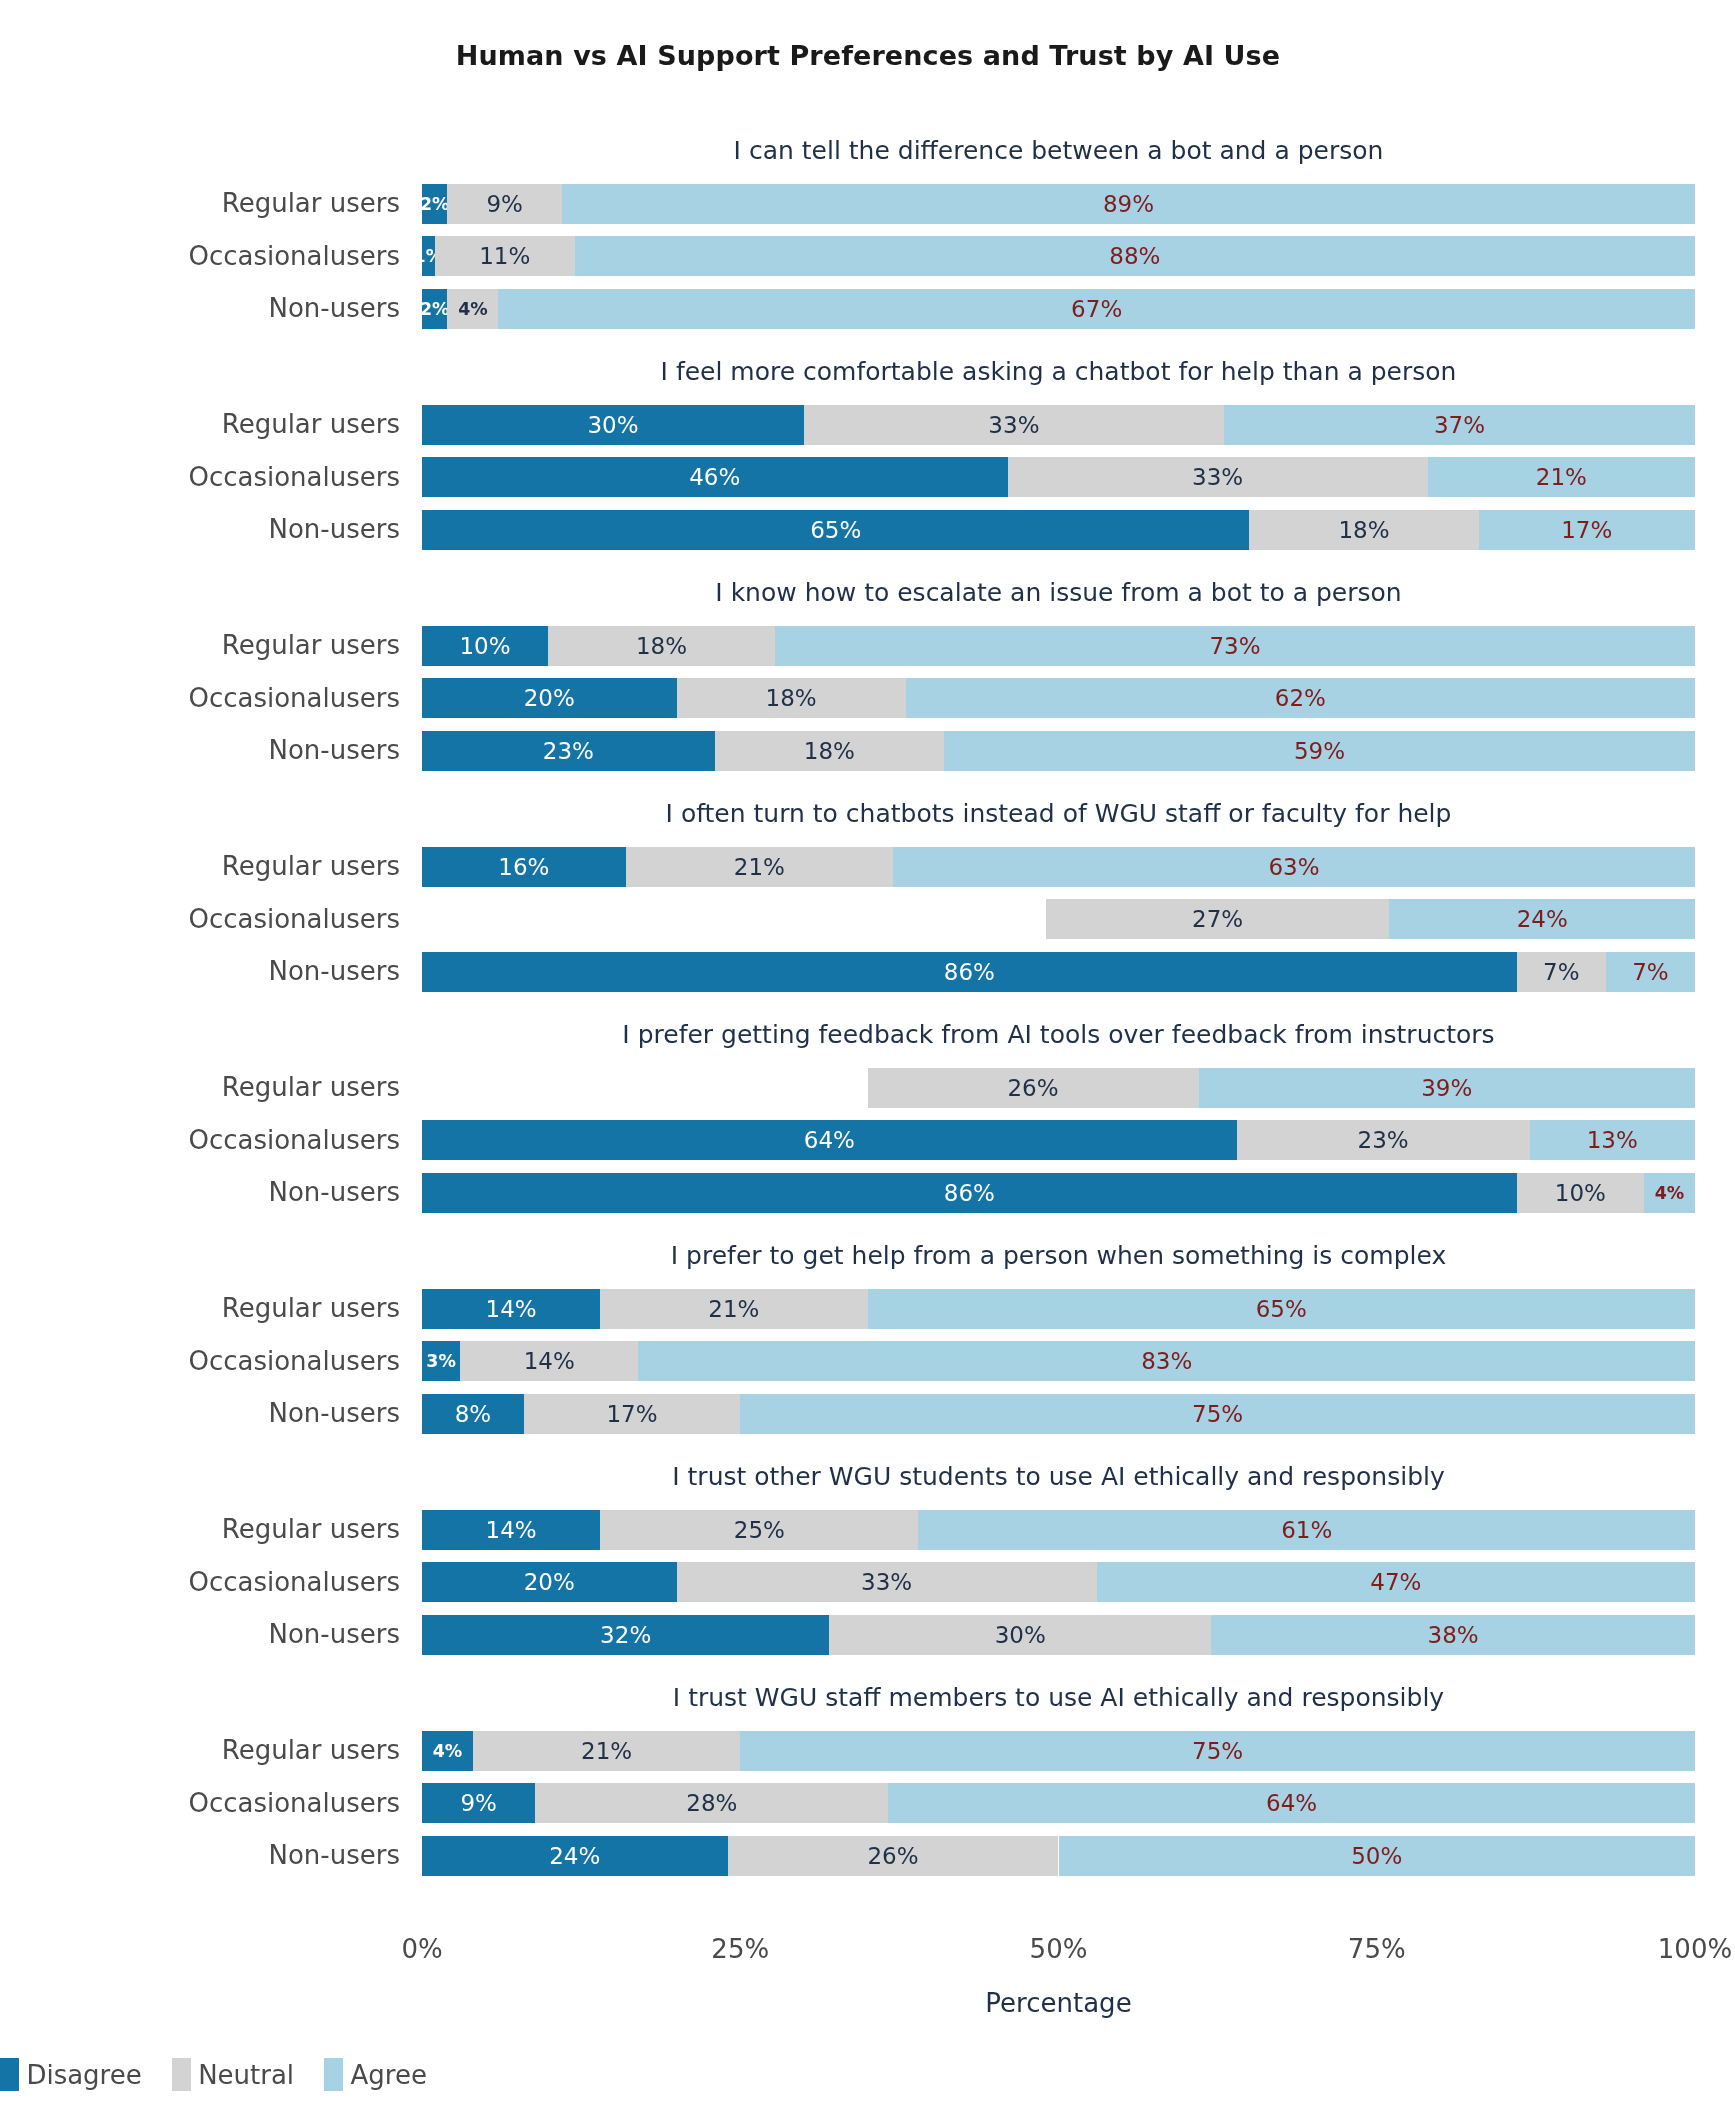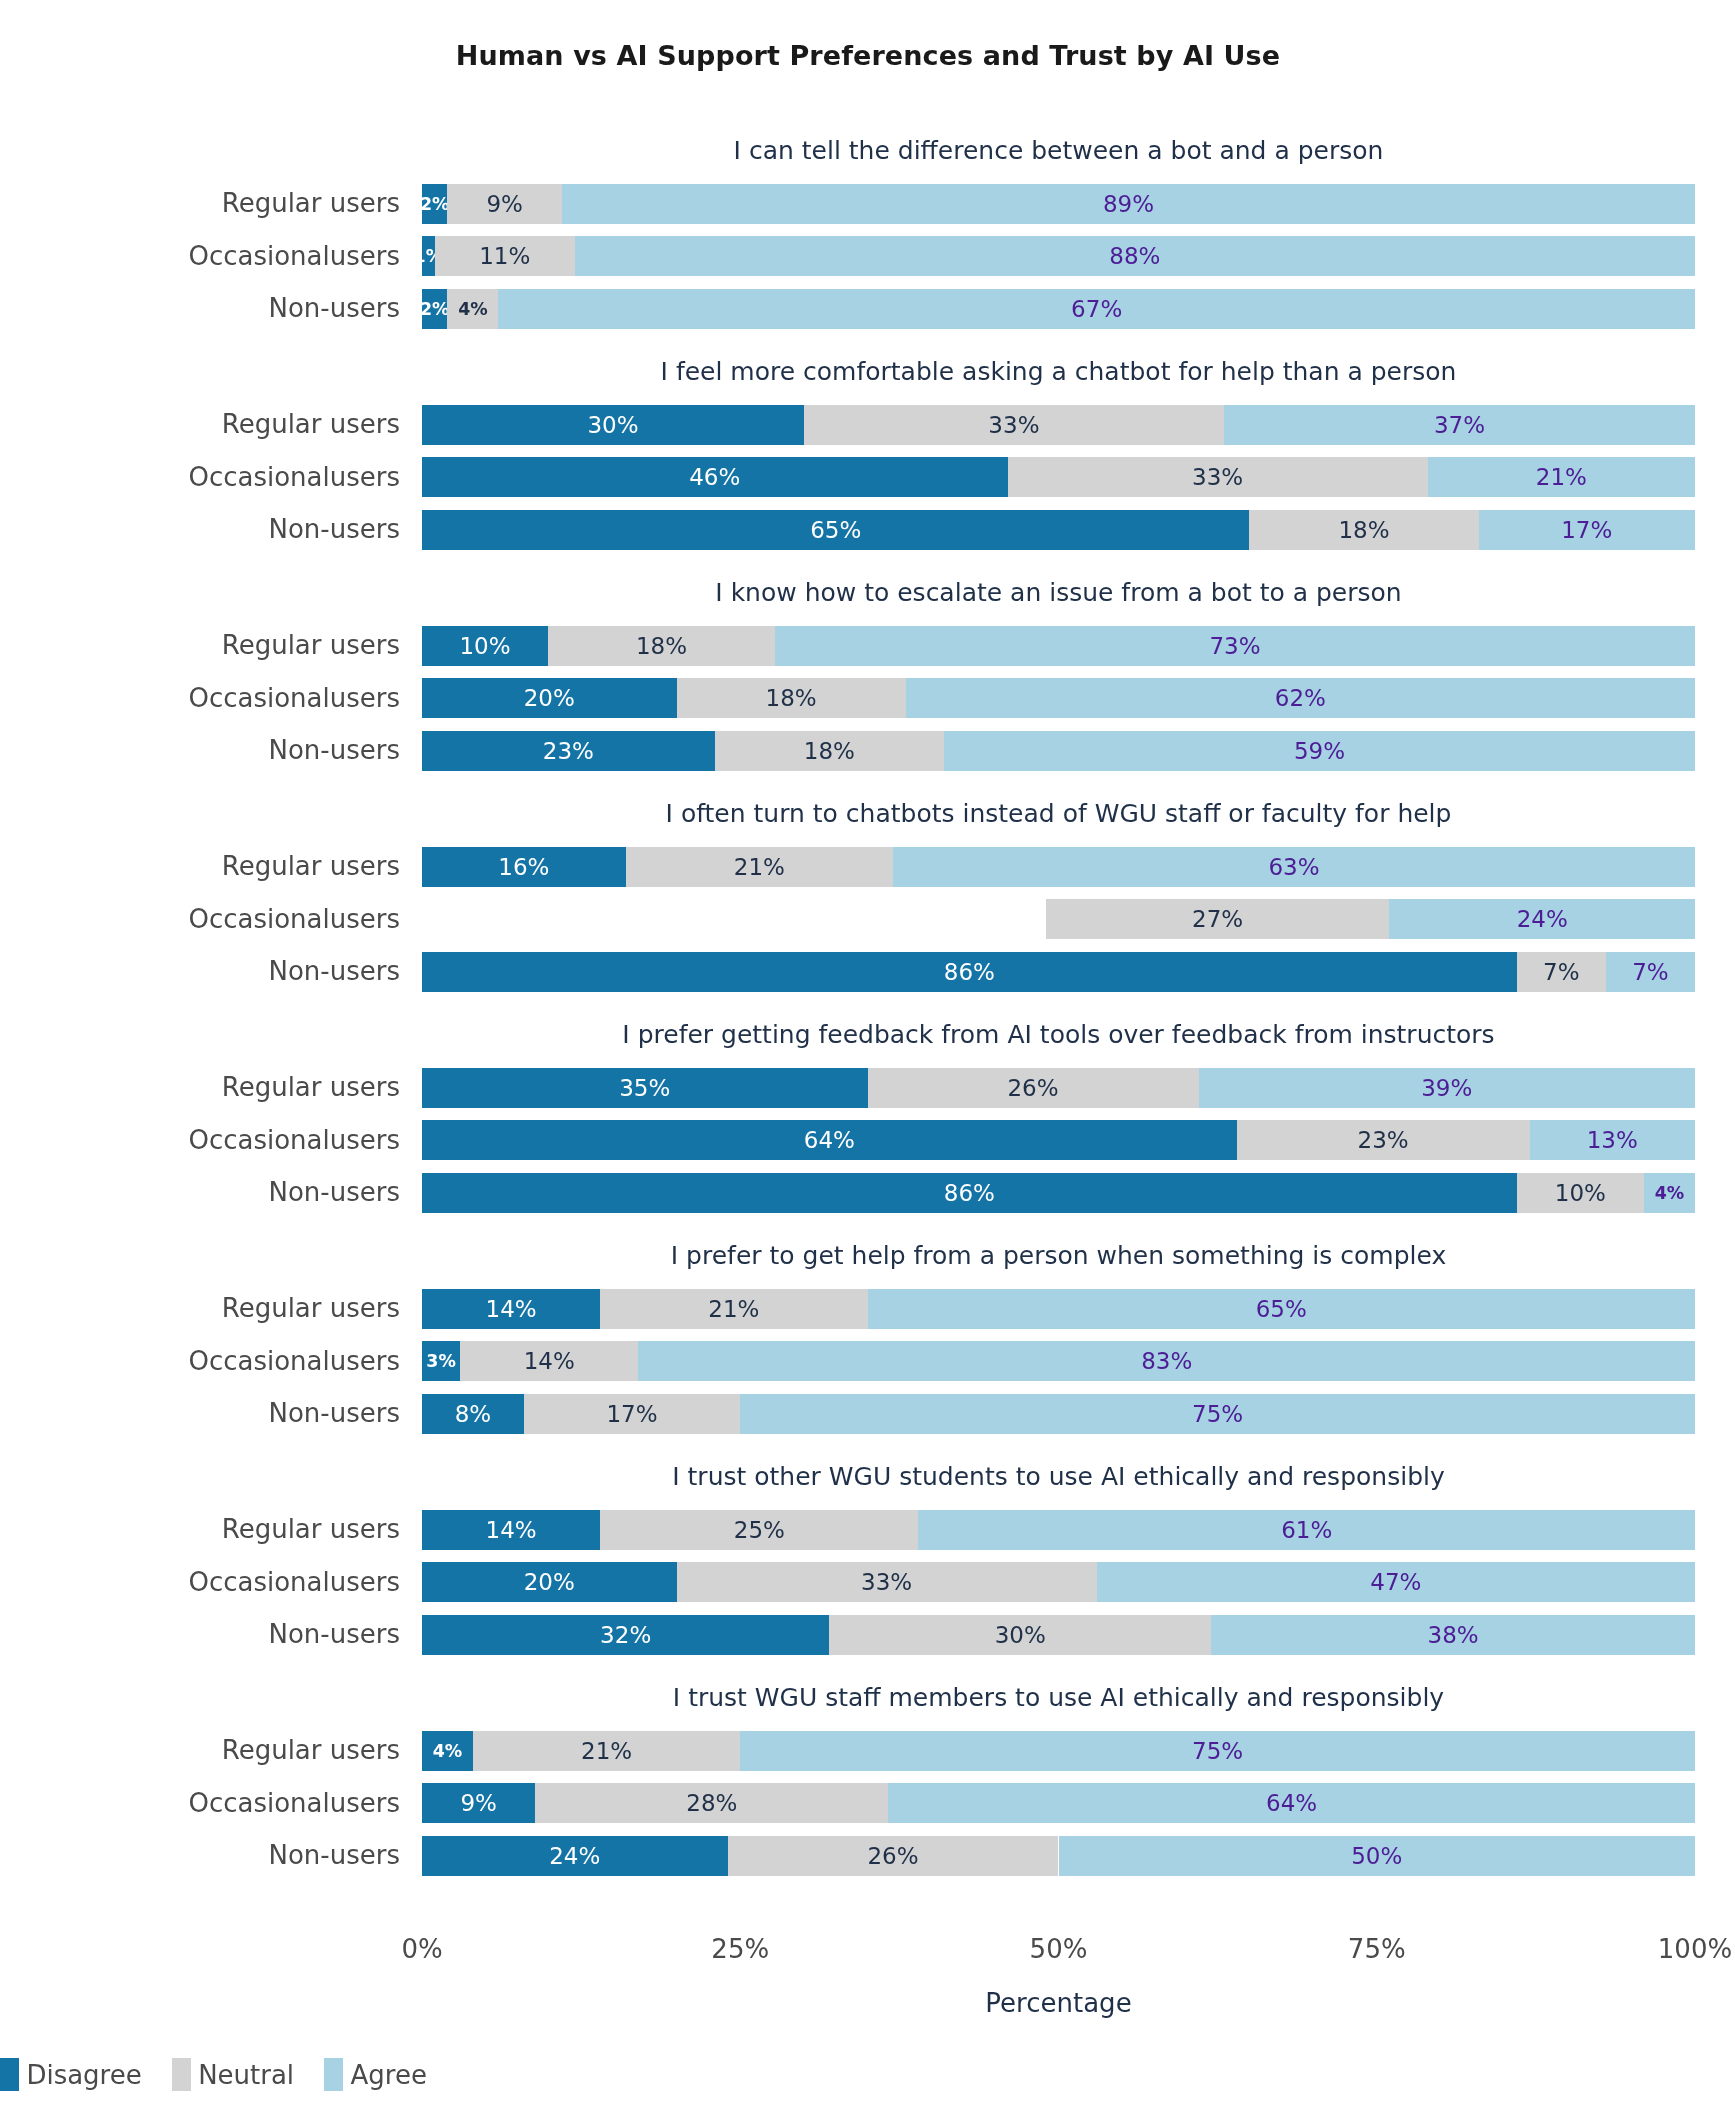--- a/index.html
+++ b/index.html
@@ -100,21 +100,21 @@
     line-height: 40px;
     font-size: 23px;
     white-space: nowrap;
   }
   .seg.disagree { background: #1574a6; }
   .seg.neutral  { background: #d3d3d3; }
   .seg.agree    { background: #a6d2e3; }
 
   .seg.disagree .seg-label { color: #ffffff; }
   .seg.neutral  .seg-label { color: #1f3048; }
-  .seg.agree    .seg-label { color: #4c1d95; }
+  .seg.agree    .seg-label { color: #7f1d1d; }
 
   
   .seg.tiny .seg-label { font-size: 17.4px; font-weight: bold; }
 
   
   .xaxis {
     position: absolute;
     top: 1934px;
     left: 422px;
     width: 1273px;
@@ -358,23 +358,20 @@
             </div>
           </div>
         </div>
       </div>
       <div class="panel">
         <div class="panel-title">I prefer getting feedback from AI tools over feedback from instructors</div>
         <div class="rows">
           <div class="row">
             <div class="cat-label">Regular users</div>
             <div class="bar">
-              <div class="seg disagree" style="left: 0%; width: 35%;">
-                <span class="seg-label">35%</span>
-              </div>
               <div class="seg neutral" style="left: 35%; width: 26%;">
                 <span class="seg-label">26%</span>
               </div>
               <div class="seg agree" style="left: 61%; width: 39%;">
                 <span class="seg-label">39%</span>
               </div>
             </div>
           </div>
           <div class="row">
             <div class="cat-label">Occasionalusers</div>

